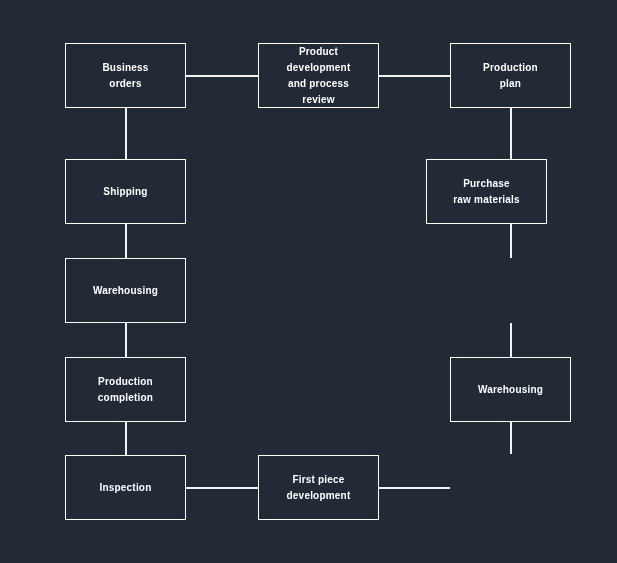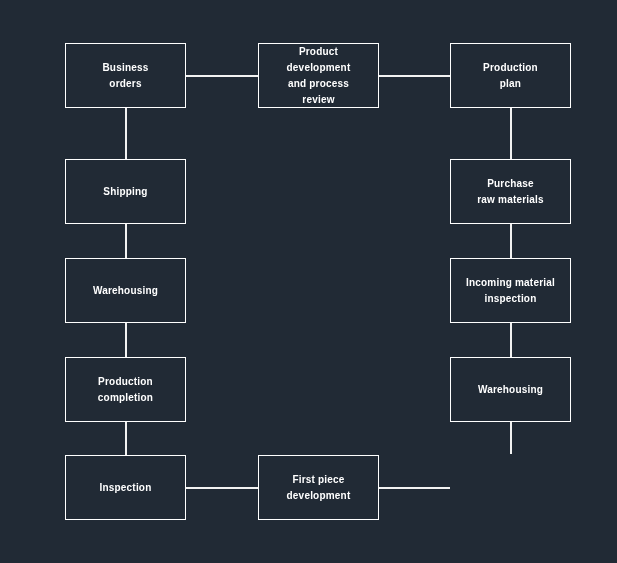--- a/index.html
+++ b/index.html
@@ -35,21 +35,21 @@
   }
   .connector{position:absolute;background:var(--line);}
   .connector.h{height:1.5px;}
   .connector.v{width:1.5px;}
 
   
   .pos-business-orders{left:65px;top:43px;}
   .pos-product-development{left:258px;top:43px;}
   .pos-production-plan{left:450px;top:43px;}
   .pos-shipping{left:65px;top:159px;}
-  .pos-purchase-raw-materials{left:450px;top:159px;}
+  .pos-purchase-raw-materials{left:426px;top:159px;}
   .pos-warehousing-left{left:65px;top:258px;}
   .pos-incoming-material-inspection{left:450px;top:258px;}
   .pos-production-completion{left:65px;top:357px;}
   .pos-warehousing-right{left:450px;top:357px;}
   .pos-inspection{left:65px;top:455px;}
   .pos-first-piece-confirmation{left:258px;top:455px;}
   .pos-material-collection-production{left:450px;top:454px;}
 
   
   .c-h1{left:186px;top:75px;width:72px;}   
@@ -100,24 +100,20 @@
   <div class="node pos-shipping">
     <span class="node-label">Shipping</span>
   </div>
   <div class="node pos-purchase-raw-materials">
     <span class="node-label">Purchase
 raw materials</span>
   </div>
   <div class="node pos-warehousing-left">
     <span class="node-label">Warehousing</span>
   </div>
-  <div class="node pos-incoming-material-inspection">
-    <span class="node-label">Incoming material
-inspection</span>
-  </div>
   <div class="node pos-production-completion">
     <span class="node-label">Production
 completion</span>
   </div>
   <div class="node pos-warehousing-right">
     <span class="node-label">Warehousing</span>
   </div>
   <div class="node pos-inspection">
     <span class="node-label">Inspection</span>
   </div>

